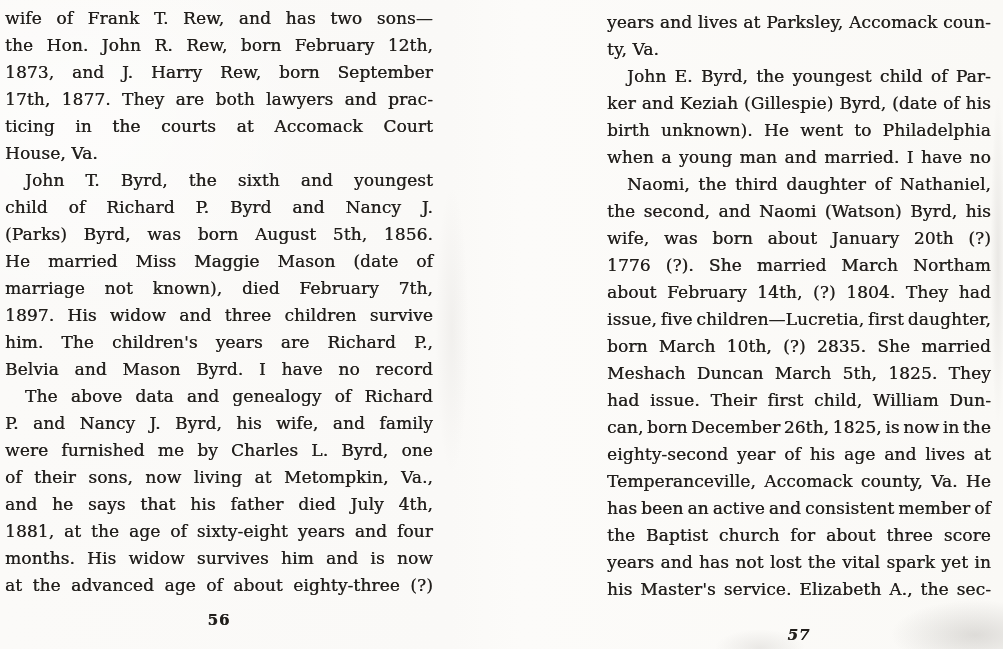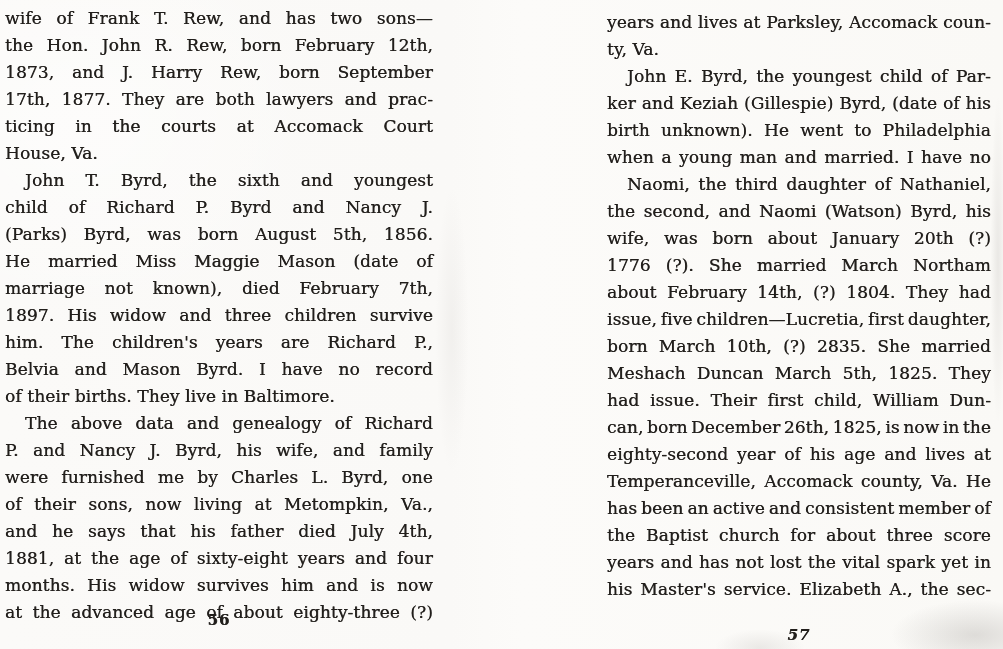--- a/index.html
+++ b/index.html
@@ -187,21 +187,20 @@
         <div class="line just">
           <span>Belvia</span>
           <span>and</span>
           <span>Mason</span>
           <span>Byrd.</span>
           <span>I</span>
           <span>have</span>
           <span>no</span>
           <span>record</span>
         </div>
-        <div class="line">of their births. They live in Baltimore.</div>
         <div class="line indent just">
           <span>The</span>
           <span>above</span>
           <span>data</span>
           <span>and</span>
           <span>genealogy</span>
           <span>of</span>
           <span>Richard</span>
         </div>
         <div class="line just">

